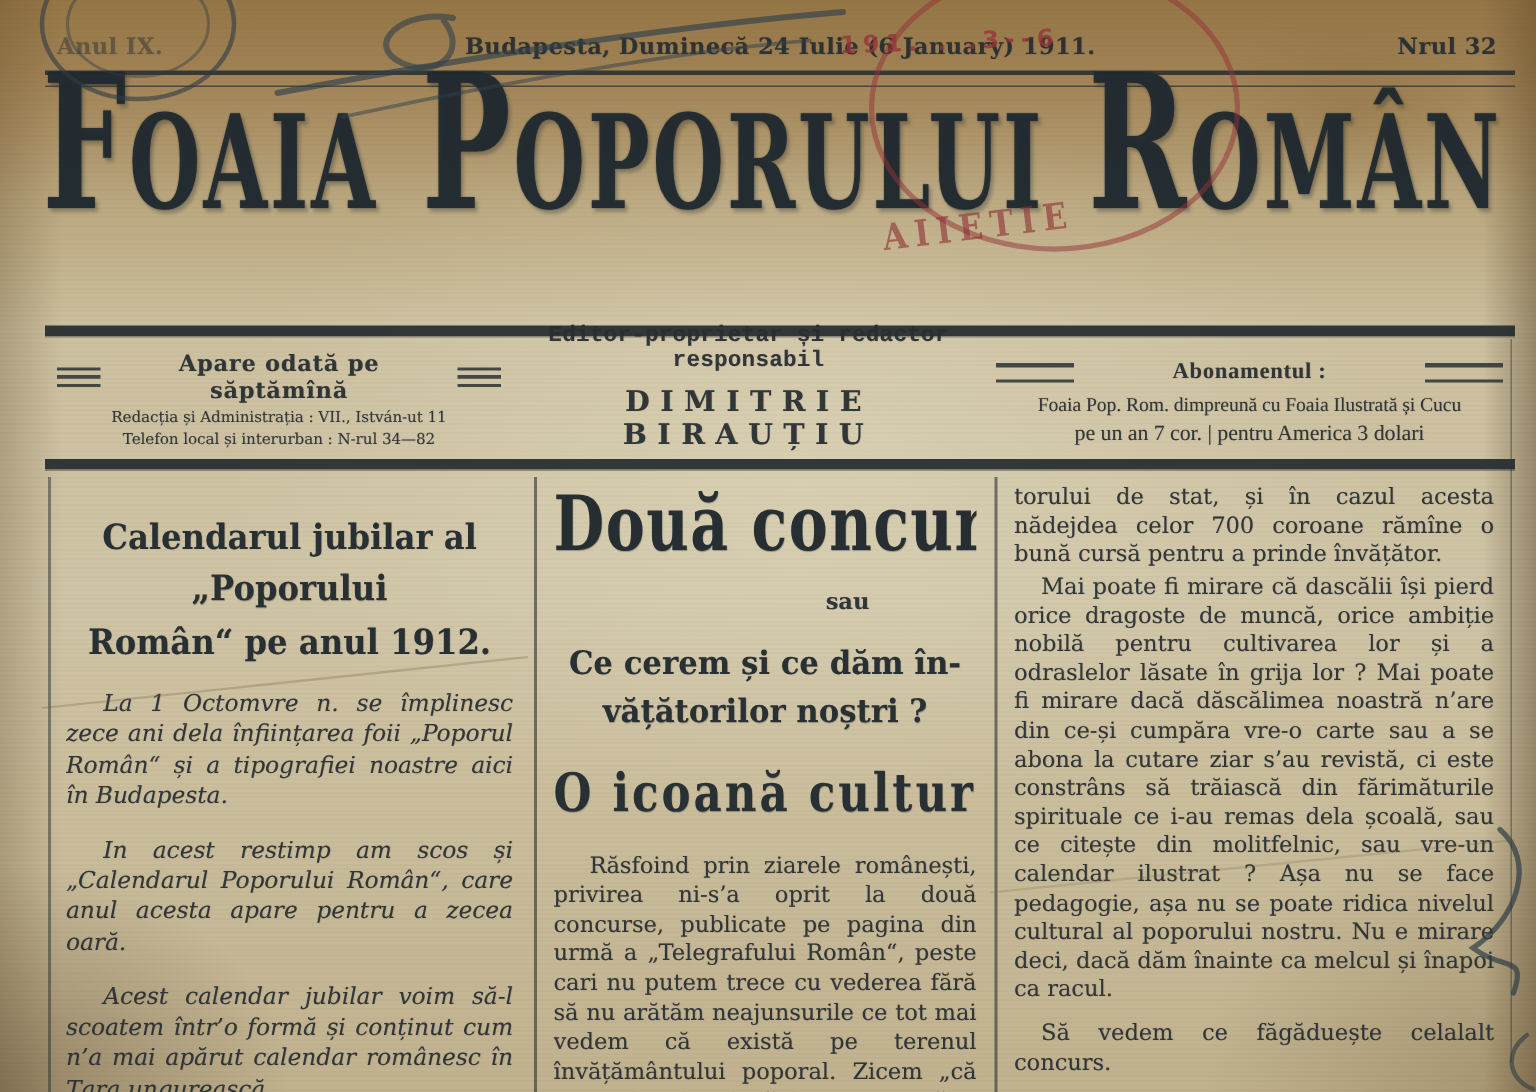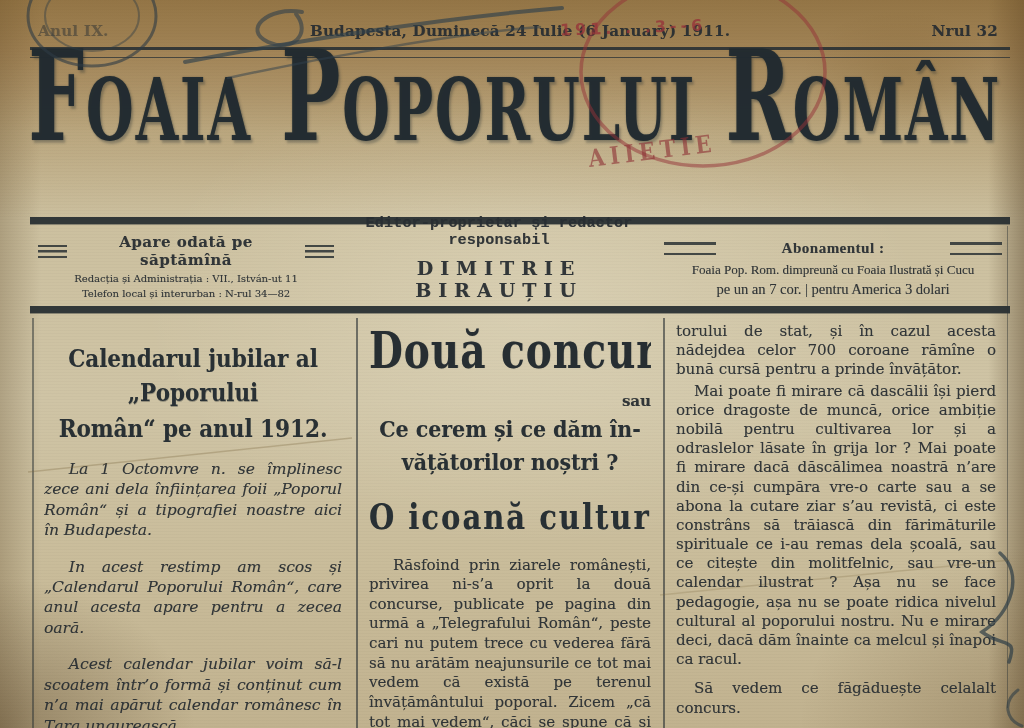--- a/index.html
+++ b/index.html
@@ -69,21 +69,21 @@
   .col1{left:44px;width:298px;}
   .col2{left:369px;width:282px;}
   .col3{left:676px;width:320px;}
 
   .headline-sm{font-weight:bold;font-size:21.5px;line-height:1.5;text-align:center;margin:24px 0 20px;
     transform:scaleY(1.08);transform-origin:top center;color:rgba(35,43,48,.95);}
   .col1 p{font-style:italic;font-size:15.5px;line-height:1.32;margin:16px 0 13px;text-indent:1.6em;}
 
   .headline-lg{font-weight:bold;font-size:39px;letter-spacing:1px;text-align:left;margin:2px 0 0;
     transform:scaleY(1.3);transform-origin:top left;white-space:nowrap;color:rgba(33,41,46,.95);}
-  .sau{font-weight:bold;font-size:15px;text-align:right;text-indent:110px;margin:26px 0 4px;}
+  .sau{font-weight:bold;font-size:15px;text-align:center;text-indent:110px;margin:26px 0 16px;}
   .subtitle{font-weight:bold;font-size:20.5px;line-height:1.5;text-align:center;
     transform:scaleY(1.05);transform-origin:top center;margin-bottom:10px;color:rgba(35,43,48,.95);}
   .subhead{font-weight:bold;font-size:29px;letter-spacing:2px;margin:20px 0 26px;white-space:nowrap;
     transform:scaleY(1.22);transform-origin:top left;color:rgba(35,43,48,.95);}
   .col2 p{font-size:15px;line-height:1.31;margin:0;text-indent:1.6em;}
 
   .col3{padding-top:4px;}
   .col3 p{font-size:15px;line-height:1.28;margin:0 0 2px;}
   .col3 p.cont{text-indent:0;}
   .col3 p.ind{text-indent:1.2em;}

